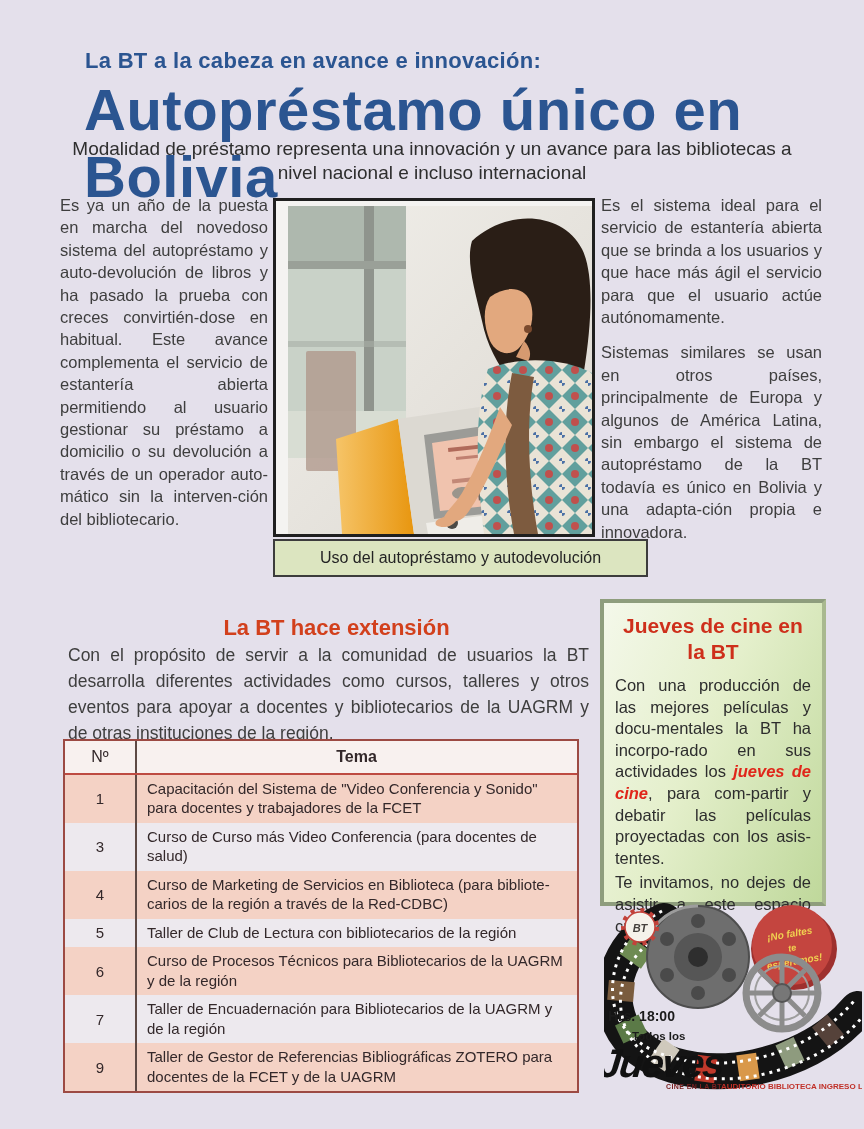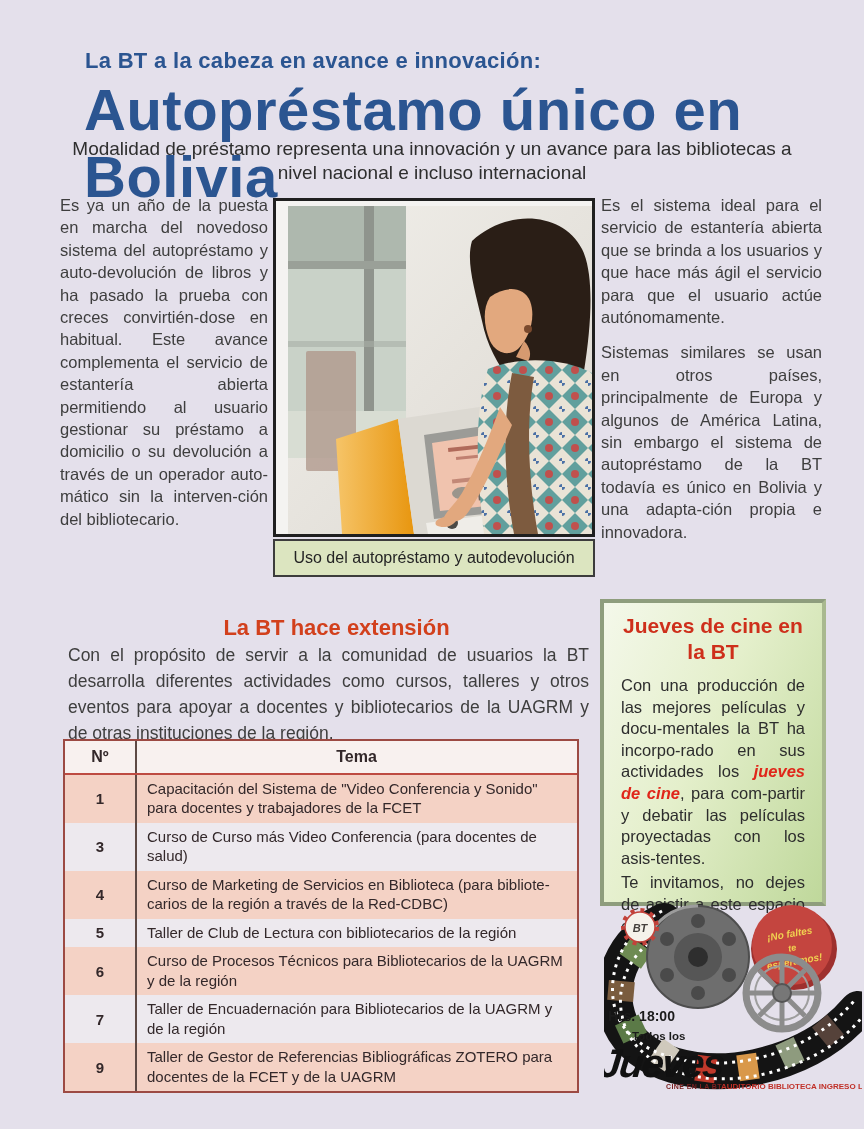--- a/index.html
+++ b/index.html
@@ -30,21 +30,21 @@
   .col-left{left:60px;top:194px;width:208px;}
   .col-right{left:601px;top:194px;width:221px;}
 
   .photo-fig{left:273px;top:198px;width:322px;margin:0;}
   .photo-frame{
     box-sizing:border-box;width:322px;height:339px;
     border:3px solid #1F1F1F;background:#F4F3F1;overflow:hidden;
   }
   .photo-frame svg{display:block;width:100%;height:100%;}
   .photo-cap{
-    box-sizing:border-box;margin-top:2px;width:322px;height:38px;
+    box-sizing:border-box;margin-top:2px;width:375px;height:38px;
     border:2px solid #3C3C3C;background:#DCE5C0;
     display:flex;align-items:center;justify-content:center;
     font-size:16px;color:#242424;
   }
 
   .ext-heading{
     left:60px;top:599px;width:521px;margin:16px;text-align:center;
     font-size:22px;font-weight:bold;color:#D2401C;
   }
   .ext-intro{
@@ -59,31 +59,31 @@
   }
   .t-row,.t-head{display:grid;grid-template-columns:72px 1fr;}
   .t-head{
     background:#F8F1EF;border-bottom:2px solid #BE4B42;
     font-weight:bold;font-size:16px;
   }
   .t-head .t-num,.t-head .t-tema{padding:6px 8px;}
   .t-head .t-tema{text-align:center;padding-left:7px;}
   .t-num{
     display:flex;align-items:center;justify-content:center;
-    font-weight:bold;border-right:2px solid #5E4A45;
+    font-weight:normal;border-right:2px solid #5E4A45;
   }
   .t-tema{padding:4px 10px 5px 10px;line-height:19.5px;}
   .t-row.pink{background:#F4D2C5;}
   .t-row.lite{background:#EDE9EE;}
 
   .cine-box{
     left:600px;top:599px;width:226px;height:307px;box-sizing:border-box;
     border:4px solid #8E9D7D;border-right-color:#A9B98F;
     background:linear-gradient(115deg,#F4F8EA 0%,#E4EFCB 45%,#BFD89B 100%);
-    padding:8px 17px;
+    padding:8px 11px;
   }
   .cine-box h3{
     margin:2px 0 10px 0;text-align:center;
     font-size:21px;line-height:26px;color:#CE2F1B;
   }
   .cine-box p{
     margin:0 0 3px 0;font-size:16.5px;line-height:21.6px;
     text-align:justify;color:#2D2D2D;
   }
   .cine-box .hl{color:#E0261A;font-weight:bold;font-style:italic;}

